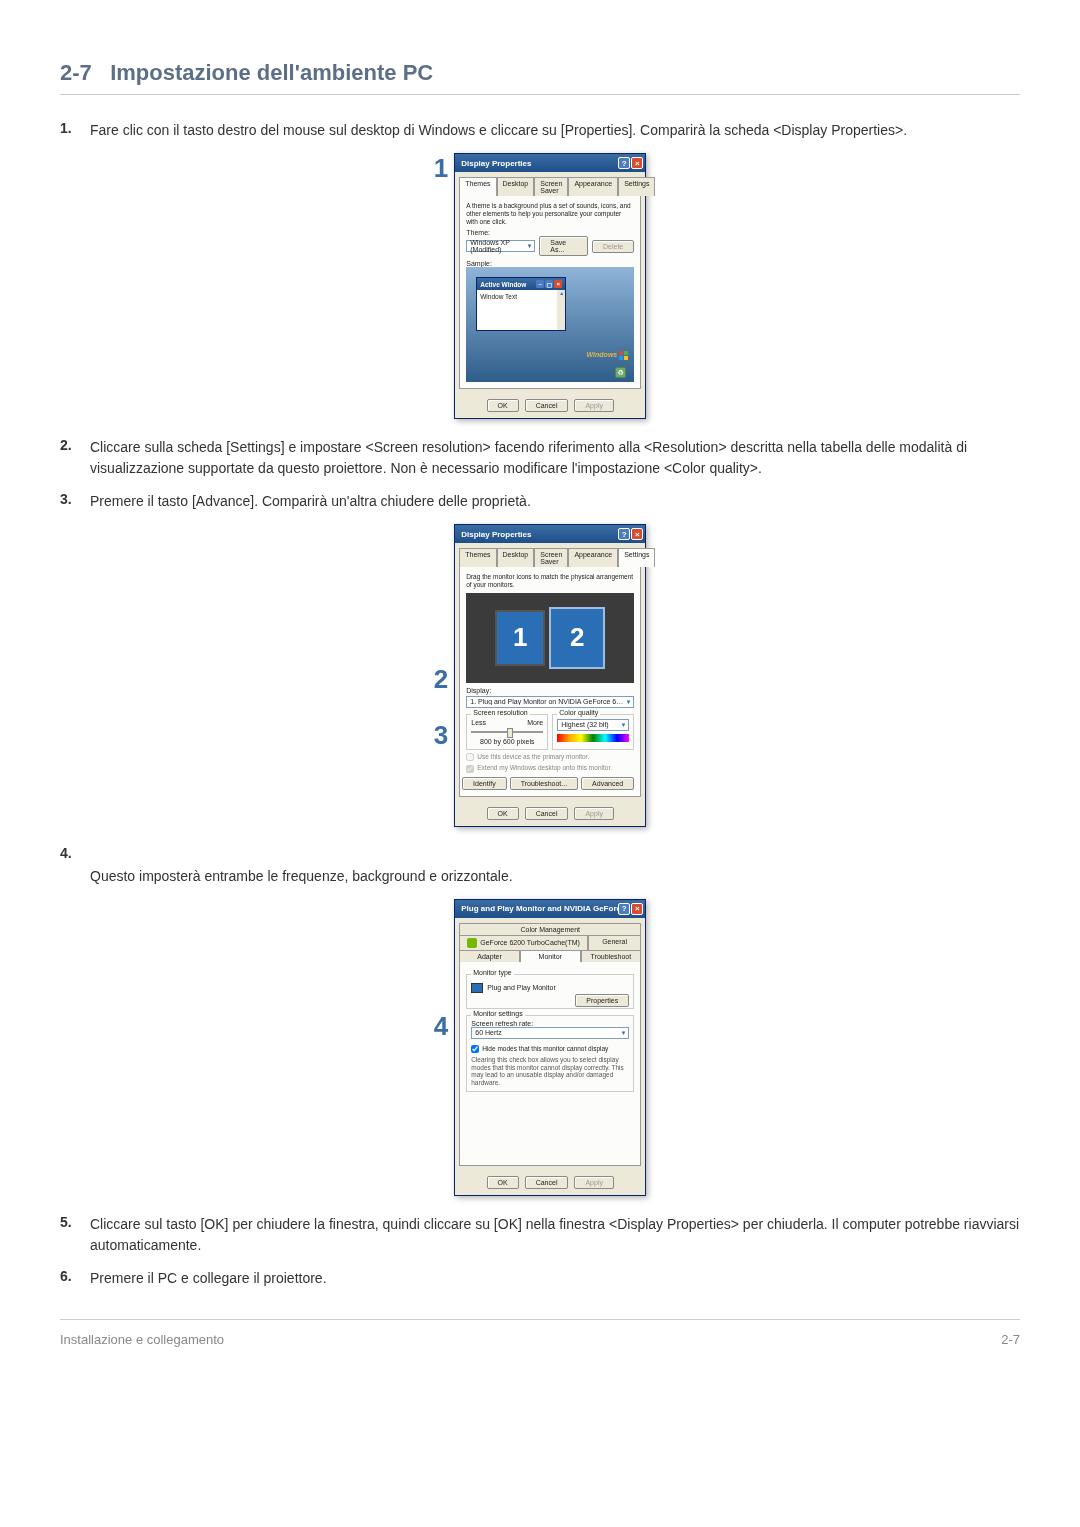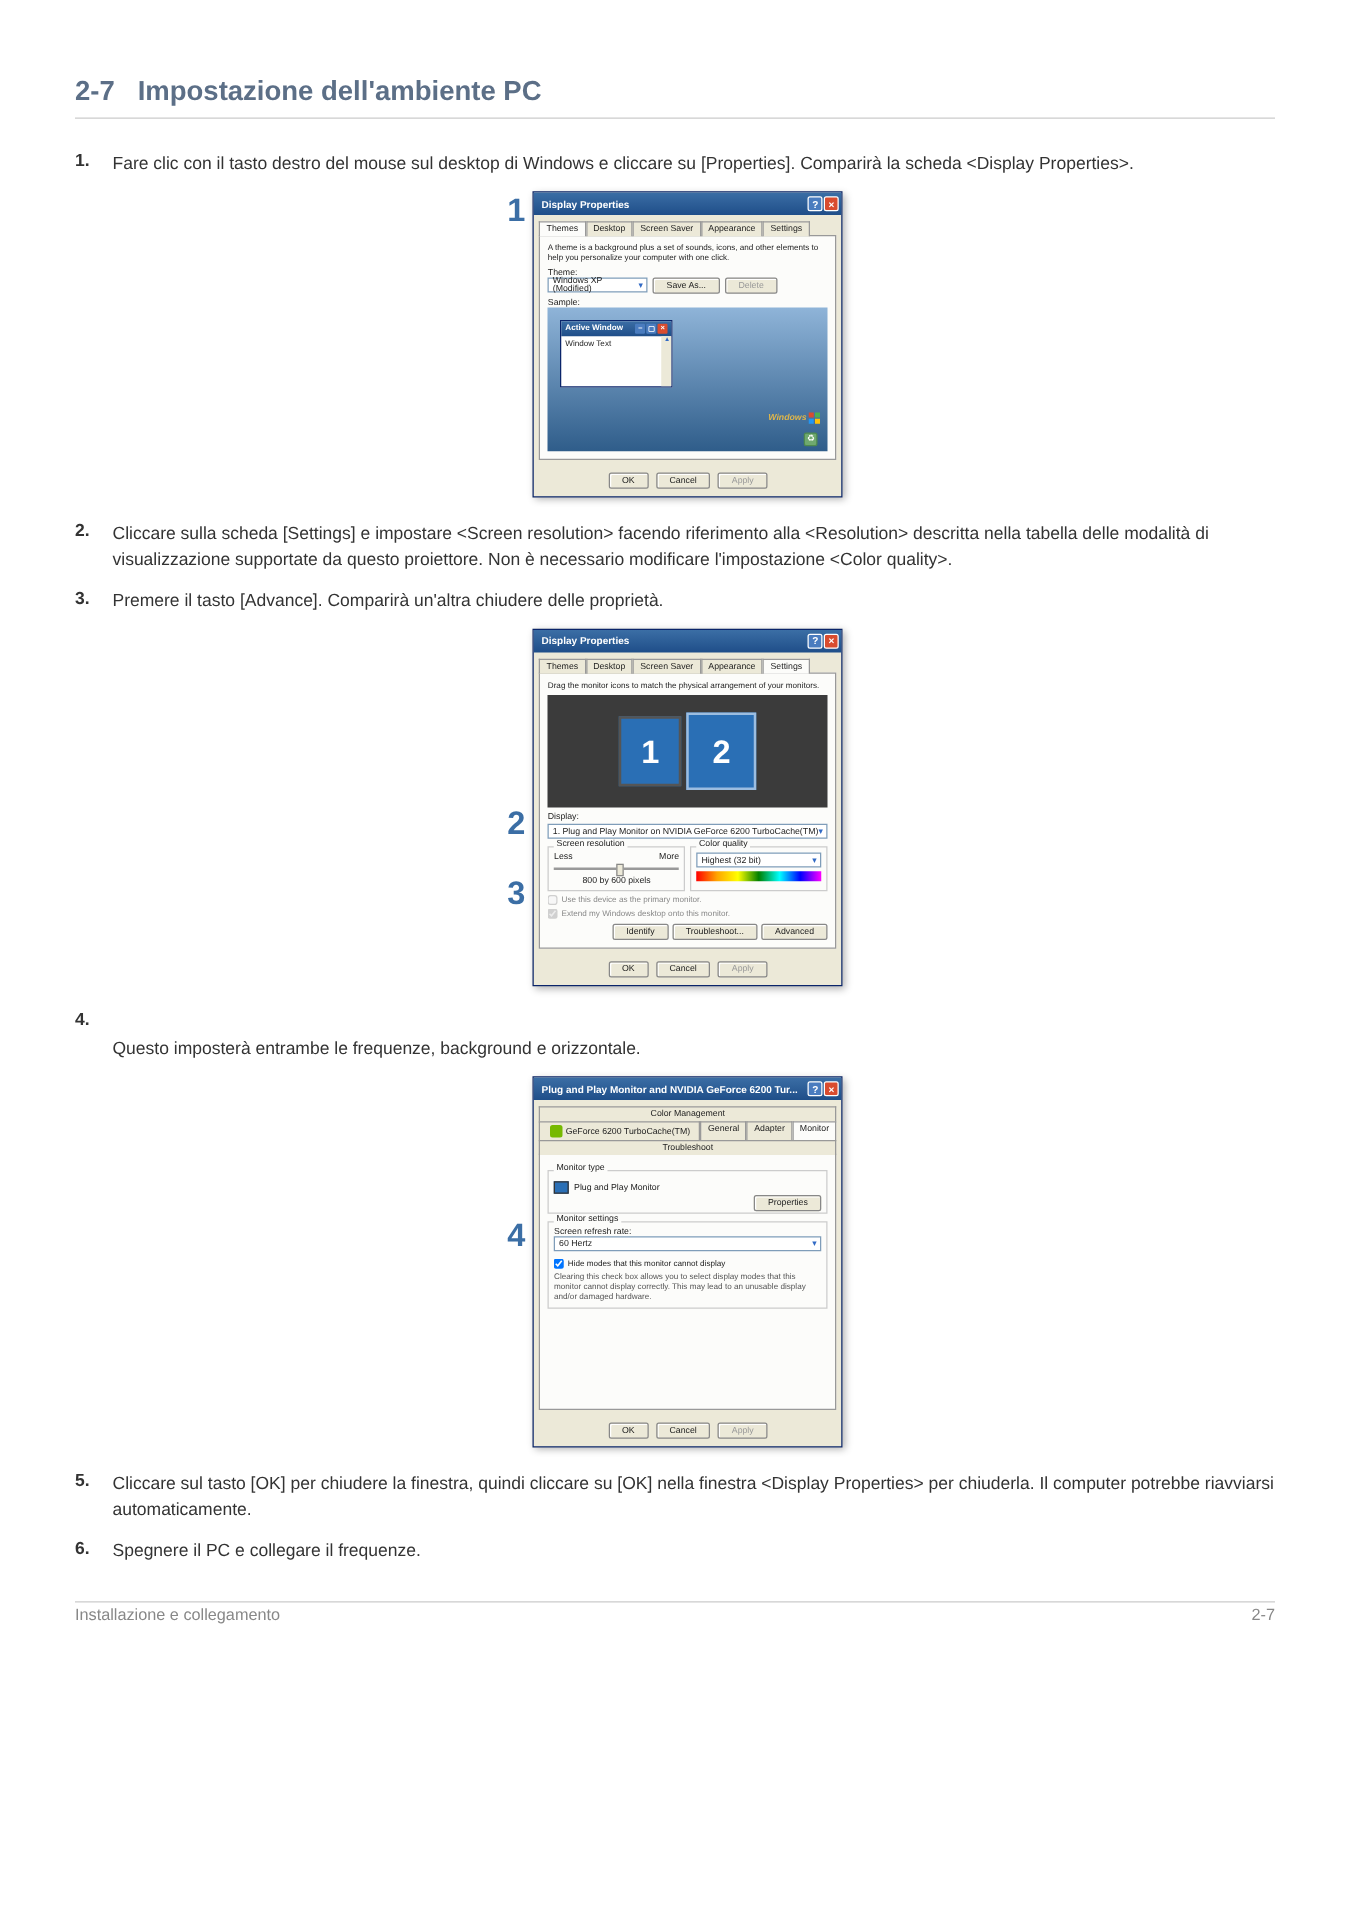--- a/index.html
+++ b/index.html
@@ -12,21 +12,21 @@
   .li-num { font-weight: bold; flex: 0 0 30px; }
   .li-body { flex: 1; line-height: 1.5; }
   .screenshot-wrap { display: flex; justify-content: center; margin: 12px 0 18px 0; align-items: flex-start; }
   .marker { font-size: 26px; font-weight: bold; color: #3b6ea5; margin-right: 6px; margin-top: 0; }
   .marker.m702 { margin-top: 140px; }
   .marker.m1048 { margin-top: 112px; }
   .side-markers { display: flex; flex-direction: column; align-items: flex-end; }
   .side-markers .marker + .marker { margin-top: 25px; }
 
   
-  .dialog { width: 248px; border: 1px solid #0a246a; background: #ece9d8; box-shadow: 2px 2px 6px rgba(0,0,0,0.3); font-size: 7px; color: #222; }
+  .dialog { width: 192px; border: 1px solid #0a246a; background: #ece9d8; box-shadow: 2px 2px 6px rgba(0,0,0,0.3); font-size: 7px; color: #222; }
   .titlebar { background: linear-gradient(#3b6ea5, #1f4e89); color: #fff; display: flex; align-items: center; justify-content: space-between; padding: 2px 2px 2px 6px; height: 18px; }
   .titlebar-text { font-weight: bold; font-size: 8px; }
   .titlebar-btns { display: flex; gap: 1px; }
   .tb-btn { width: 12px; height: 12px; display: inline-flex; align-items: center; justify-content: center; border: 1px solid #fff; border-radius: 2px; font-size: 8px; font-weight: bold; }
   .tb-help { background: #4a7cbf; color: #fff; }
   .tb-close { background: #d94c2f; color: #fff; }
   .tabs { display: flex; padding: 4px 4px 0 4px; gap: 0; }
   .tab { border: 1px solid #999; border-bottom: none; background: #ece9d8; padding: 2px 5px; font-size: 7px; position: relative; top: 1px; }
   .tab.active { background: #fcfcfa; z-index: 2; }
   .tab-body { border: 1px solid #999; margin: 0 4px 4px 4px; padding: 6px; background: #fcfcfa; }
@@ -78,21 +78,21 @@
   .btn-row-3 { display: flex; justify-content: flex-end; gap: 3px; margin-top: 4px; }
 
   
   .tabs-2row { display: flex; flex-wrap: wrap; padding: 4px 4px 0 4px; }
   .tabs-2row .tab { flex: 1; text-align: center; white-space: nowrap; }
   .mon-icon { width: 12px; height: 10px; background: #2a6fb5; display: inline-block; vertical-align: middle; margin-right: 4px; border: 1px solid #333; }
   .nv-icon { width: 10px; height: 10px; display: inline-block; background: #76b900; border-radius: 2px; vertical-align: middle; margin-right: 3px; }
   .d3-body { min-height: 205px; }
   .chk-note { font-size: 6.5px; line-height: 1.2; color: #555; margin-top: 3px; }
 
-  .footer { display: flex; justify-content: space-between; border-top: 1px solid #ccc; padding-top: 2px; margin-top: 30px; color: #888; font-size: 13px; }
+  .footer { display: flex; justify-content: space-between; border-top: 1px solid #ccc; padding-top: 12px; margin-top: 30px; color: #888; font-size: 13px; }
 </style>
 </head>
 <body>
 
 <div class="page">
   <h2 class="section-title">
     <span>2-7</span>&nbsp;&nbsp;
     <span>Impostazione dell'ambiente PC</span>
   </h2>
 
@@ -291,21 +291,21 @@
     </div>
   </div>
 
   <ol>
     <li>
         <span class="li-num">5.</span>
         <span class="li-body">Cliccare sul tasto [OK] per chiudere la finestra, quindi cliccare su [OK] nella finestra &lt;Display Properties&gt; per chiuderla. Il computer potrebbe riavviarsi automaticamente.</span>
       </li>
     <li>
         <span class="li-num">6.</span>
-        <span class="li-body">Spegnere il PC e collegare il frequenze.</span>
+        <span class="li-body">Premere il PC e collegare il proiettore.</span>
       </li>
   </ol>
 
   <div class="footer">
     <span>Installazione e collegamento</span>
     <span>2-7</span>
   </div>
 </div>
 
 </body></html>

